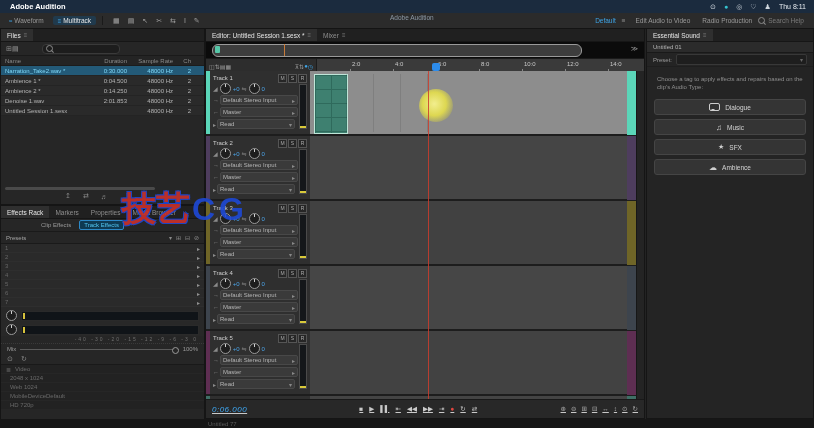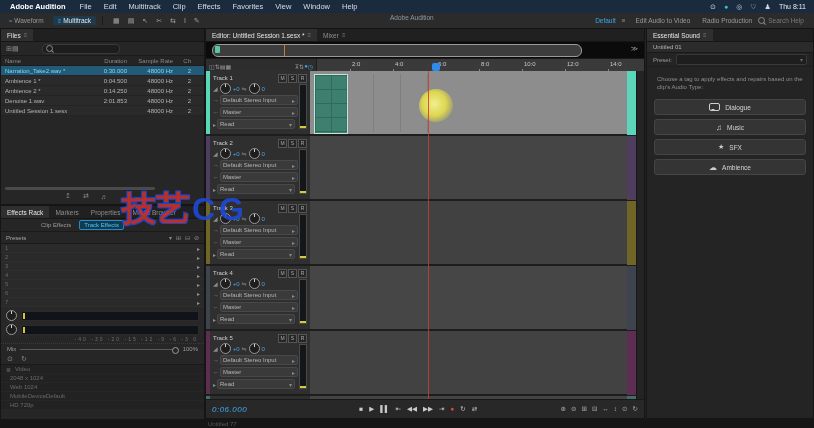--- a/index.html
+++ b/index.html
@@ -117,21 +117,21 @@
   #framelines{position:absolute;left:140px;top:3px;width:82px;height:58px;
               background-image:repeating-linear-gradient(90deg,rgba(0,0,0,.10) 0 1px,transparent 1px 27px);}
   #ball{position:absolute;left:213px;top:18px;width:34px;height:33px;border-radius:50%;
         background:radial-gradient(circle at 45% 45%, #f2ee8e 0%, #ddd751 45%, rgba(200,195,60,.25) 75%, transparent 100%);
         filter:blur(.4px);}
   #playline{position:absolute;left:222px;top:0;bottom:0;width:1px;background:rgba(205,60,45,.85);}
   #colorcol{position:absolute;right:8px;top:42px;bottom:19px;width:9px;display:flex;flex-direction:column;overflow:hidden;}
   .cseg{height:65px;flex:none;border-bottom:1px solid #1d1d1d;box-sizing:border-box;}
   #vscroll{position:absolute;right:0;top:42px;bottom:19px;width:7px;background:#242424;border-left:1px solid #171717;}
   #transport{position:absolute;left:0;right:0;bottom:0;height:19px;background:#282828;border-top:1px solid #191919;
-             display:flex;align-items:center;padding:0 6px;box-sizing:border-box;}
+             display:flex;align-items:center;padding:0 6px;box-sizing:border-box;text-decoration:underline;}
   #transport .time{font-size:8px;font-style:italic;color:#3fa9f5;width:64px;letter-spacing:.5px;}
   #transport .tbtns{display:flex;gap:6px;font-size:6.5px;color:#c9c9c9;flex:1;justify-content:center;}
   #transport .tbtn.rec{color:#e0453f;}
   #transport .zbtns{display:flex;gap:5px;font-size:6.5px;color:#a8a8a8;}
   
   #esound{left:646px;top:28px;width:168px;height:391px;background:#242424;}
   #esound .cliprow{height:10px;background:#2b2b2b;display:flex;align-items:center;padding:0 6px;font-size:6px;color:#b5b5b5;border-bottom:1px solid #191919;}
   #esound .presetrow{height:13px;display:flex;align-items:center;gap:4px;padding:0 6px;font-size:6px;color:#9a9a9a;border-bottom:1px solid #1e1e1e;}
   #esound .pdrop{flex:1;height:9px;background:#1e1e1e;border:1px solid #383838;border-radius:2px;display:flex;align-items:center;justify-content:flex-end;color:#666;padding:0 3px;}
   #esound .instr{font-size:6px;color:#8f8f8f;padding:8px 10px 4px;line-height:1.35;}
@@ -153,32 +153,20 @@
   #watermark .wcg{font-size:32px;color:#1e49d6;margin:0 14px 0 2px;letter-spacing:4px;}
   #watermark .wurl{font-size:28px;color:#1e49d6;letter-spacing:12px;}
 </style>
 </head>
 <body>
 
 <div id="app">
 
   <div id="menubar">
     <span class="appname">Adobe Audition</span>
-    <span class="fx">
-
-    <span class="menu">File</span>
-        <span class="menu">Edit</span>
-        <span class="menu">Multitrack</span>
-        <span class="menu">Clip</span>
-        <span class="menu">Effects</span>
-        <span class="menu">Favorites</span>
-        <span class="menu">View</span>
-        <span class="menu">Window</span>
-        <span class="menu">Help</span>
-      </span>
     <span class="spacer"></span>
     <span class="fx">
 
     <span class="sicon">⊙</span>
         <span class="sicon teal">●</span>
         <span class="sicon">◎</span>
         <span class="sicon">♡</span>
         <span class="sicon">♟</span>
       </span>
     <span class="clock">Thu 8:11</span>

